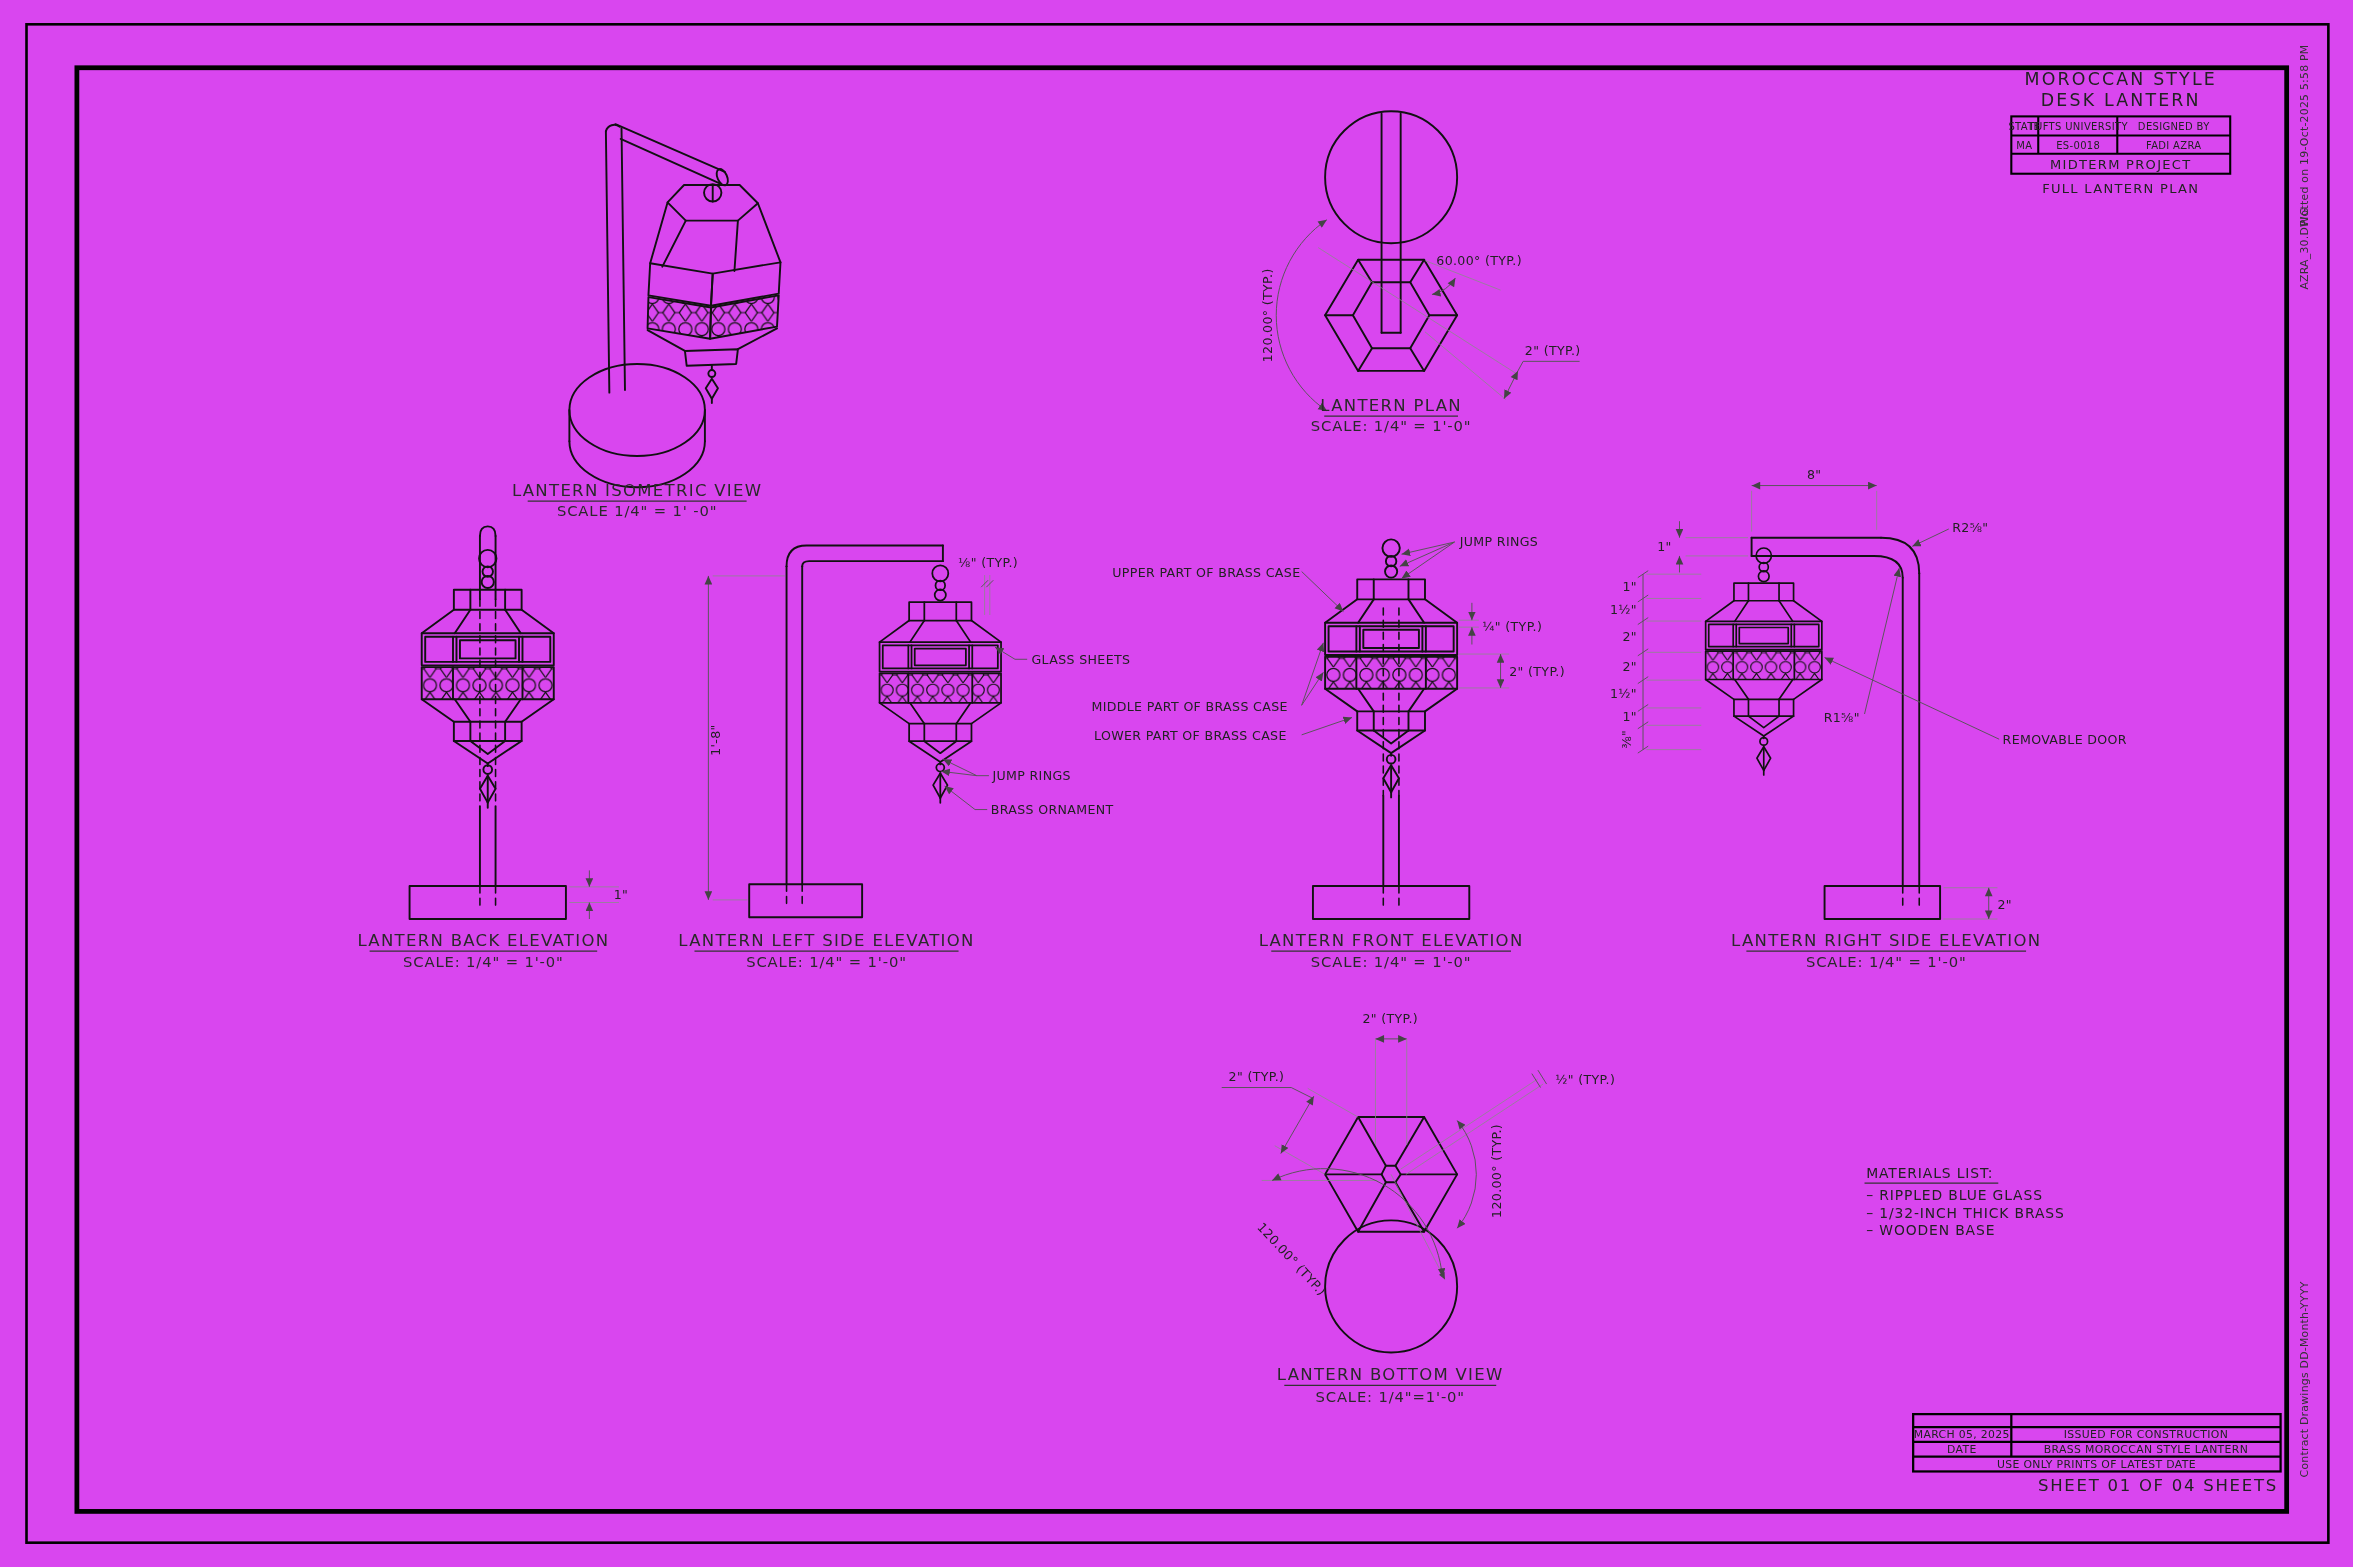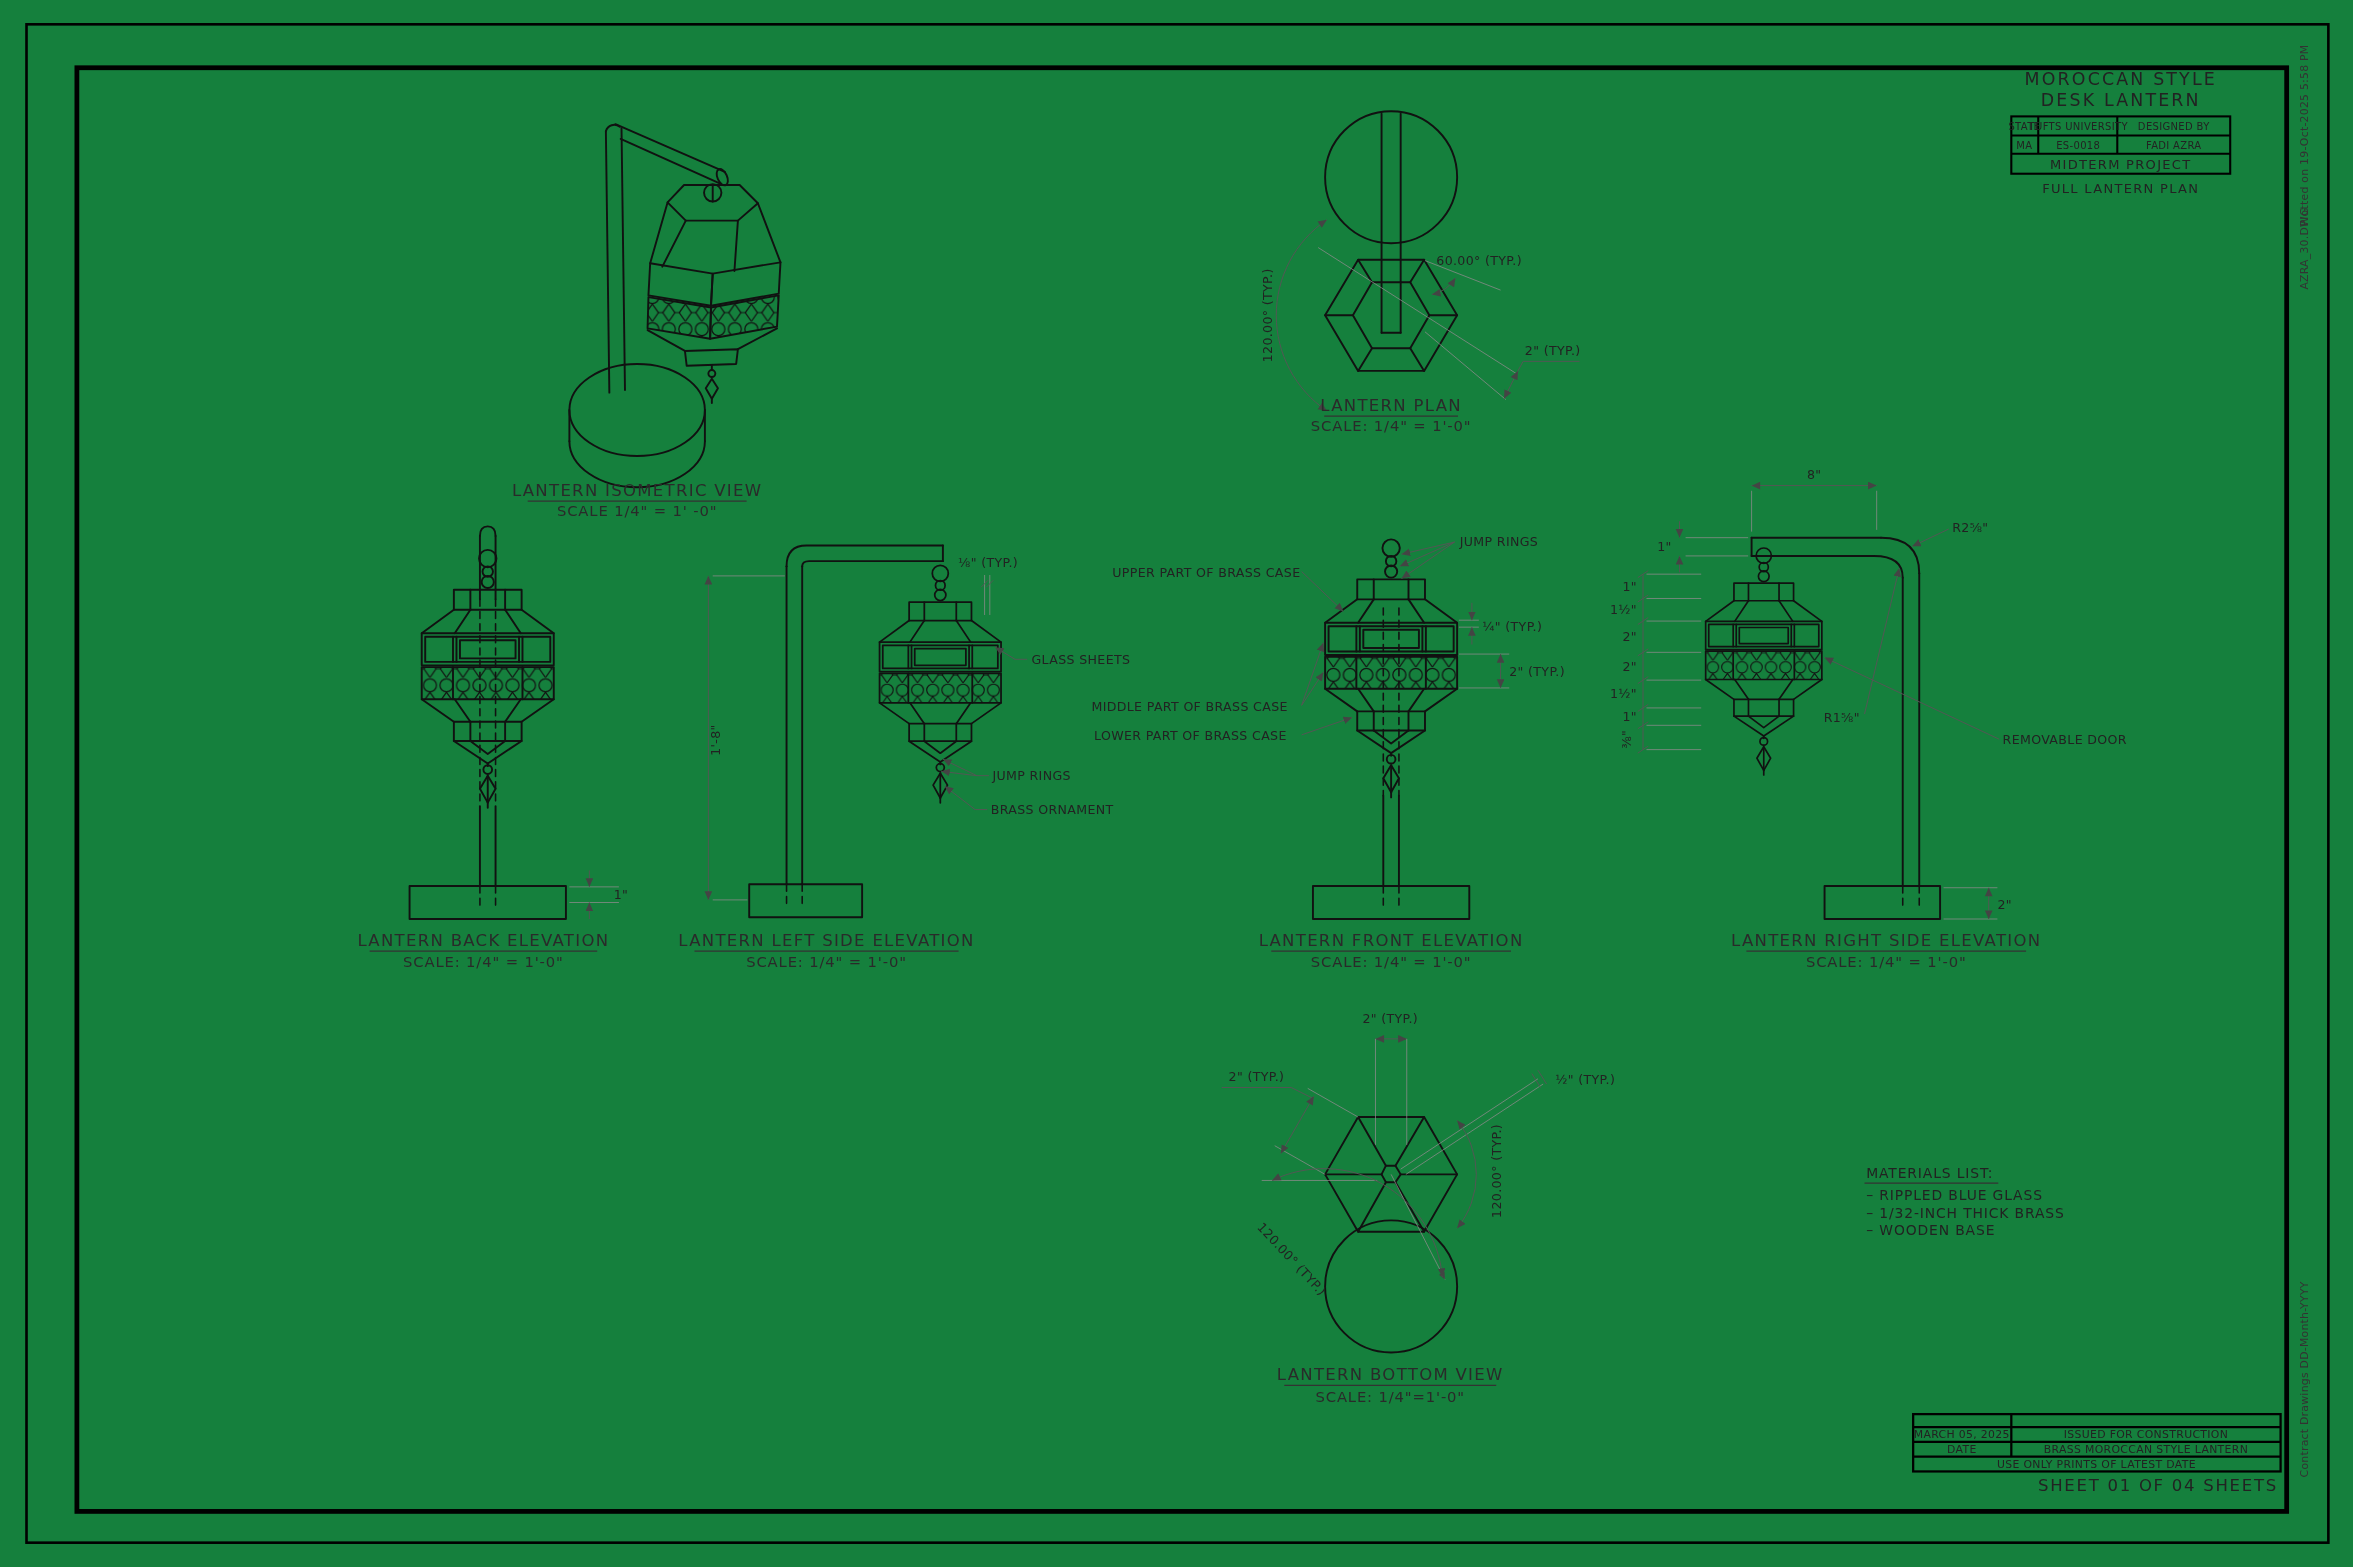--- a/index.html
+++ b/index.html
@@ -1,16 +1,16 @@
 <!DOCTYPE html>
 <html style="font-size:14px"><head>
 <meta charset="utf-8">
 <style>
   html,body{margin:0;padding:0;background:#fff;}
-  #sheet{position:relative;width:2354px;height:1567px;background:#15803d;font-family:"DejaVu Sans",sans-serif;}
+  #sheet{position:relative;width:2354px;height:1567px;background:#d946ef;font-family:"DejaVu Sans",sans-serif;}
   svg{display:block}
   .geo{stroke:#111;stroke-width:2.2;fill:none;stroke-linejoin:round;stroke-linecap:round}
   .dash{stroke-dasharray:8 6;stroke-width:1.8}
   .dim{stroke:#555;stroke-width:1.1;fill:none}
   .ext{stroke:#8a8a8a;stroke-width:0.9;fill:none}
   .ul{stroke:#333;stroke-width:1.4}
   .bord{stroke:#000;fill:none}
   text{font-family:"DejaVu Sans",sans-serif;fill:#222}
   .t14{font-size:14.5px;letter-spacing:.4px}
   .ttl{font-size:19px;letter-spacing:1.5px;fill:#2a2a2a}

